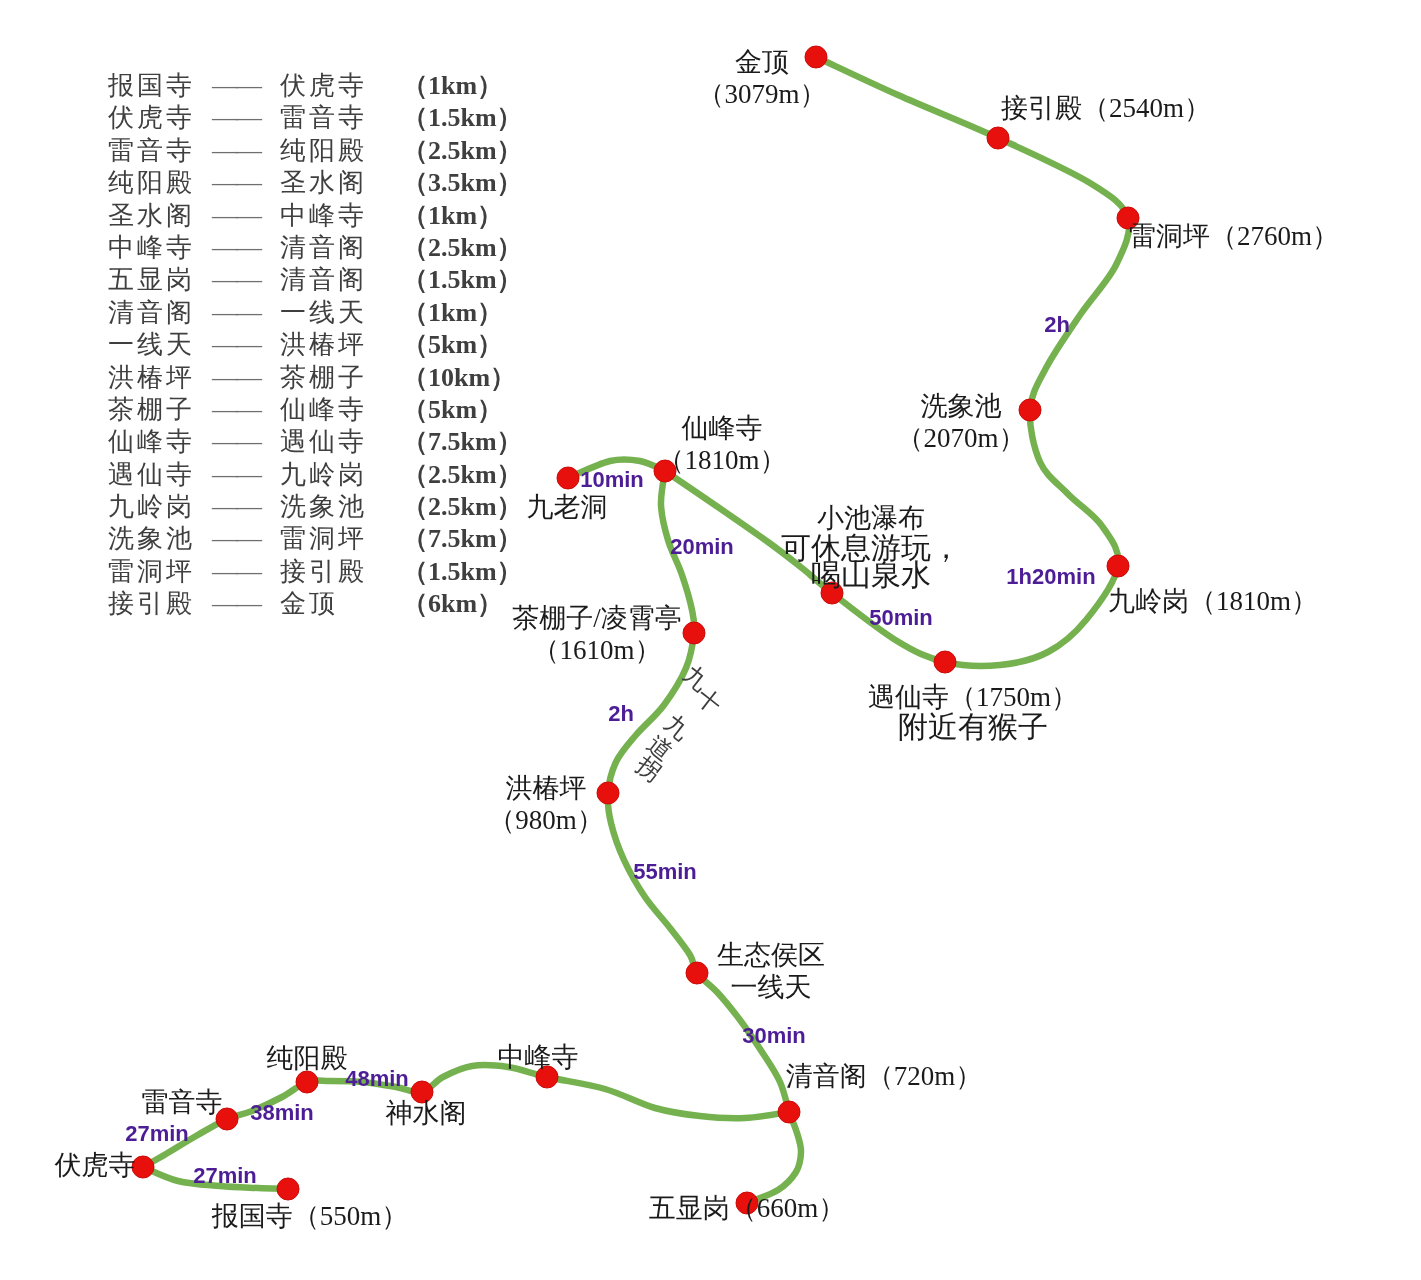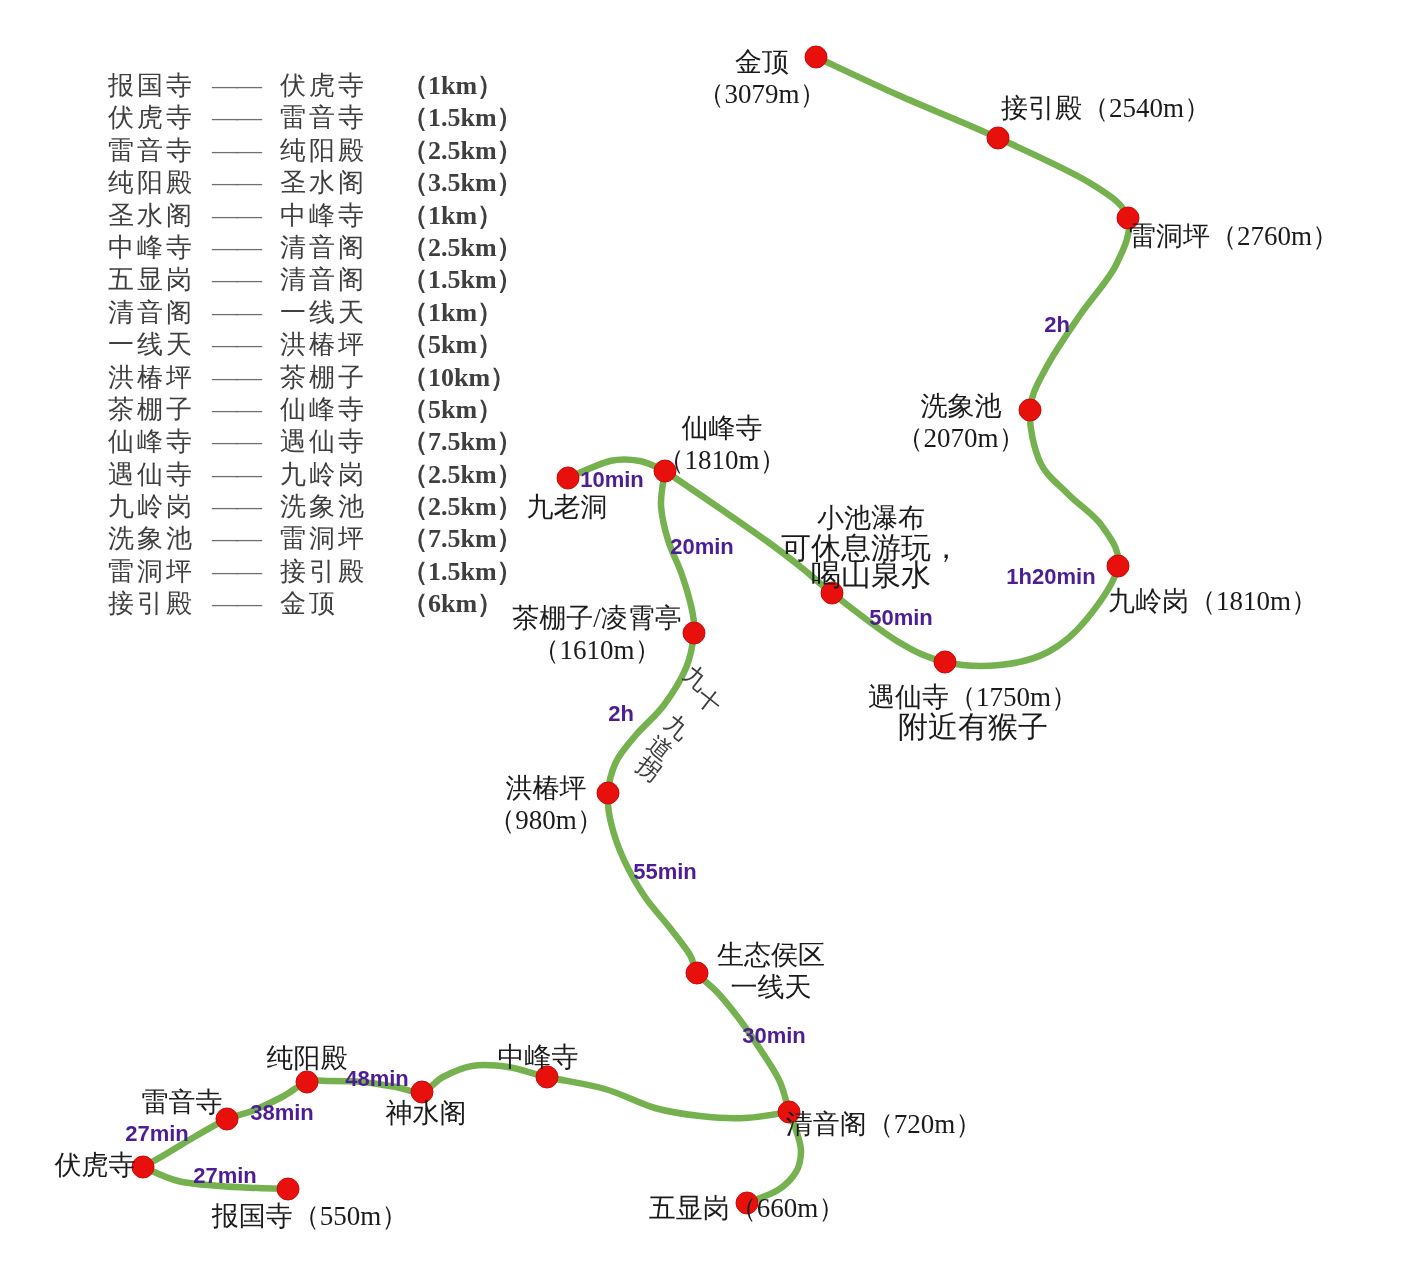--- a/index.html
+++ b/index.html
@@ -207,21 +207,21 @@
         <div>（1610m）</div>
       </div>
       <div class="st-label" style="left: 546px; top: 772px;">
         <div>洪椿坪</div>
         <div>（980m）</div>
       </div>
       <div class="st-label" style="left: 771px; top: 939px;">
         <div>生态侯区</div>
         <div>一线天</div>
       </div>
-      <div class="st-label" style="left: 884px; top: 1108px;">
+      <div class="st-label" style="left: 884px; top: 1060px;">
         <div>清音阁（720m）</div>
       </div>
       <div class="st-label" style="left: 747px; top: 1192px;">
         <div>五显岗（660m）</div>
       </div>
       <div class="st-label" style="left: 538px; top: 1041px;">
         <div>中峰寺</div>
       </div>
       <div class="st-label" style="left: 426px; top: 1097px;">
         <div>神水阁</div>

